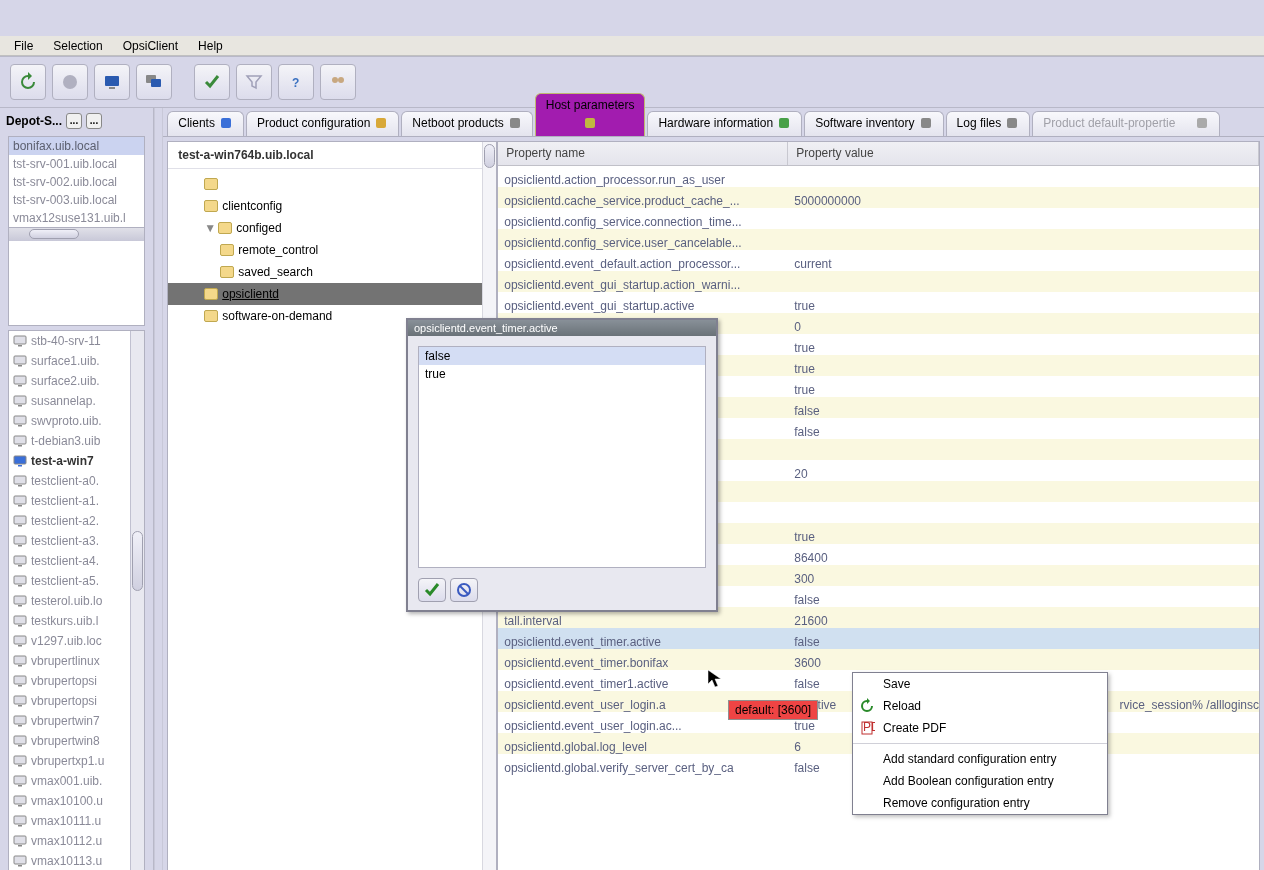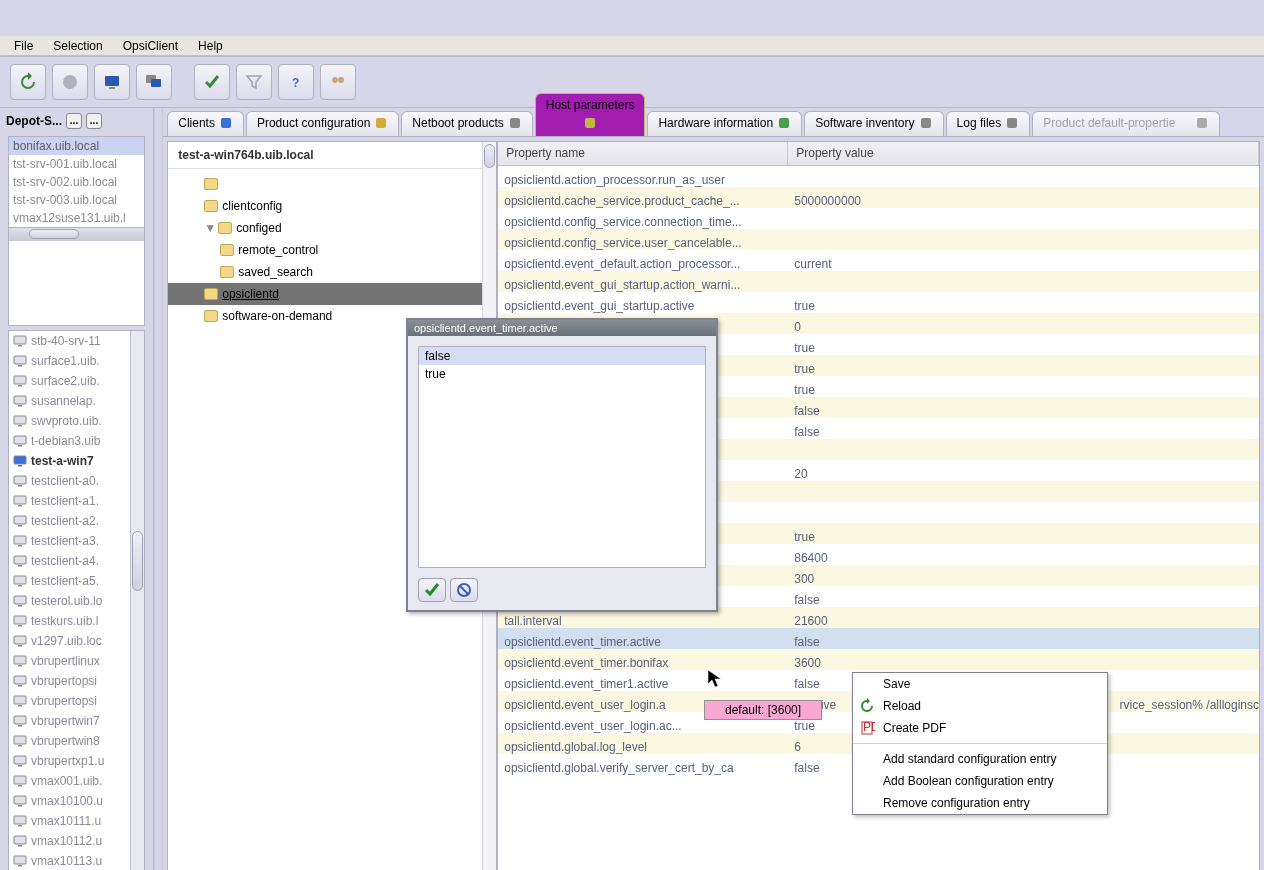--- a/index.html
+++ b/index.html
@@ -67,21 +67,21 @@
 .popup { position: absolute; left: 406px; top: 318px; width: 312px; border: 2px solid #808090; background: #e8e8f0; box-shadow: 2px 2px 4px rgba(0,0,0,0.3); z-index: 50; }
 .popup-title { background: linear-gradient(#889098,#6a7278); color: #fff; padding: 2px 6px; font-size: 11px; }
 .popup-body { padding: 10px; }
 .popup-list { background: #fff; border: 1px solid #b0b0c0; height: 222px; }
 .popup-list .opt { padding: 2px 6px; cursor: pointer; }
 .popup-list .opt.sel { background: #d4ddf4; }
 .popup-btns { display: flex; gap: 4px; padding: 0 10px 8px 10px; }
 .popup-btns .pbtn { width: 28px; height: 24px; border: 1px solid #a0a0b0; border-radius: 4px; display: flex; align-items: center; justify-content: center; background: linear-gradient(#f4f4f8,#dcdcec); cursor: pointer; }
 
 
-.tooltip { position: absolute; left: 704px; top: 700px; background: #f9a8d4; border: 1px solid #909090; padding: 2px 20px; z-index: 60; font-size: 12px; }
+.tooltip { position: absolute; left: 728px; top: 700px; background: #ef4444; border: 1px solid #909090; padding: 2px 6px; z-index: 60; font-size: 12px; }
 .cursor { position: absolute; left: 708px; top: 670px; z-index: 70; pointer-events: none; }
 
 
 .ctxmenu { position: absolute; left: 852px; top: 672px; width: 256px; background: #fff; border: 1px solid #808090; box-shadow: 2px 2px 4px rgba(0,0,0,0.25); z-index: 55; }
 .ctxmenu .mi { padding: 4px 10px 4px 30px; cursor: pointer; position: relative; }
 .ctxmenu .sep { height: 1px; background: #d0d0d8; margin: 4px 0; }
 .ctxmenu .mi .ci { position: absolute; left: 6px; top: 3px; width: 16px; height: 16px; }
 </style>
 </head>
 <body>

